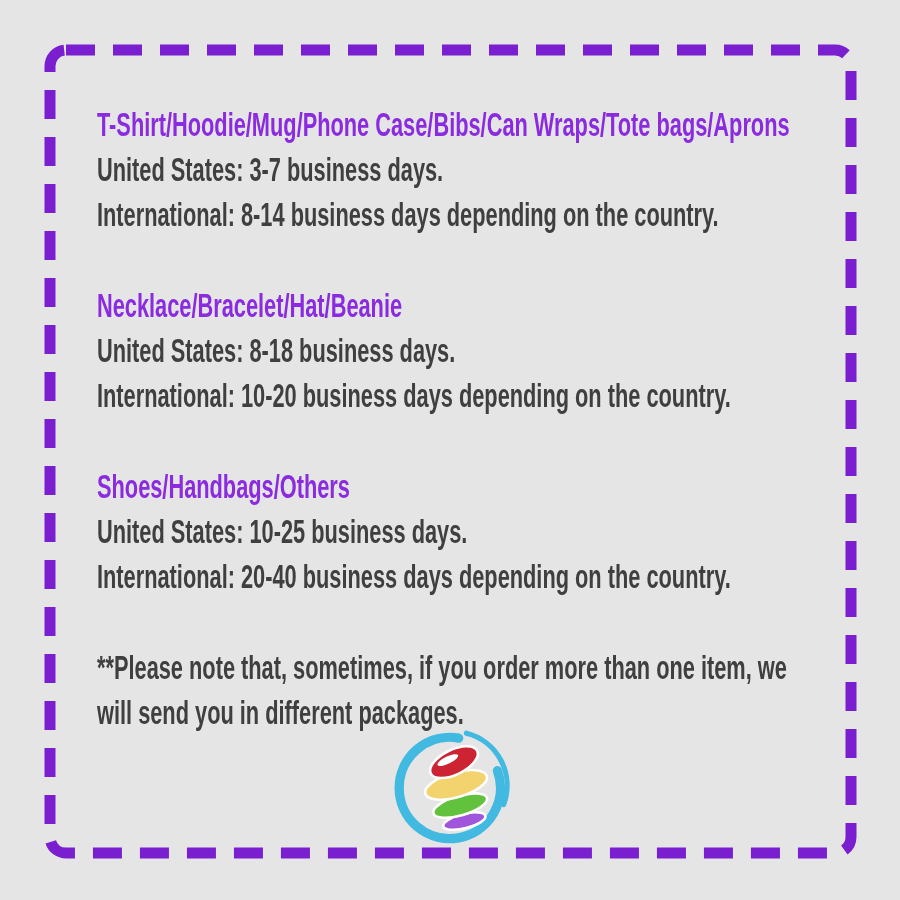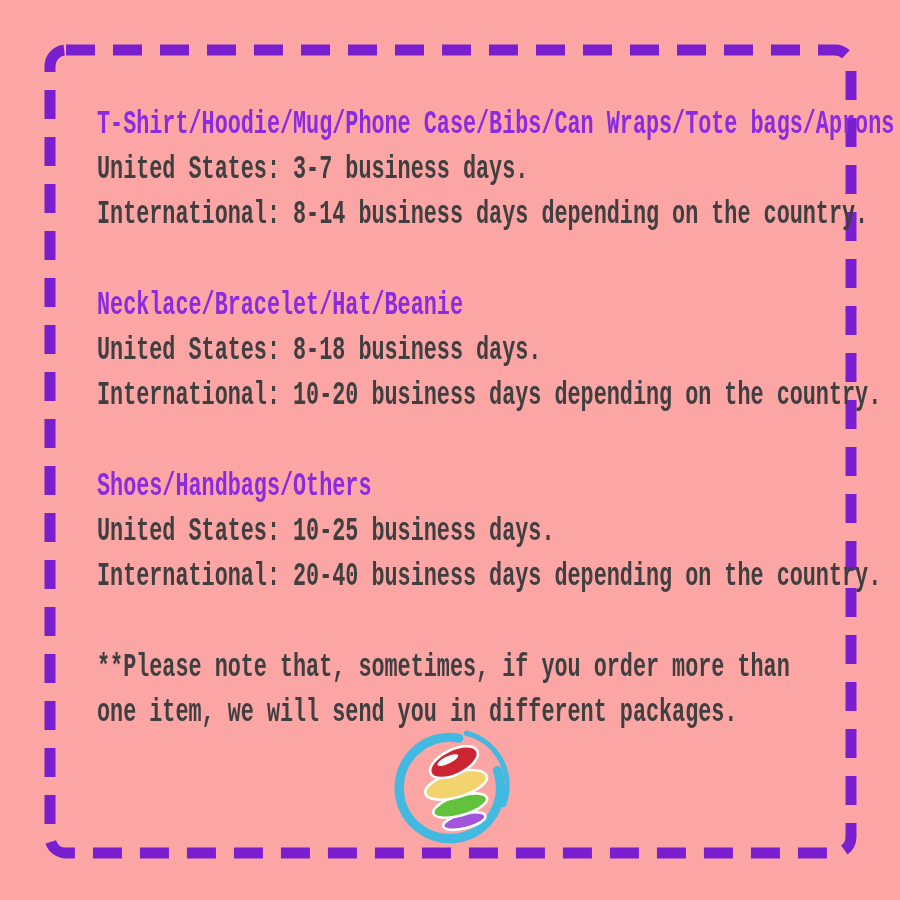--- a/index.html
+++ b/index.html
@@ -4,23 +4,23 @@
 <style>
   html, body {
     margin: 0;
     padding: 0;
     background: #ffffff;
   }
   .canvas {
     position: relative;
     width: 900px;
     height: 900px;
-    background: #fca5a5;
+    background: #e5e5e5;
     overflow: hidden;
-    font-family: Liberation Mono, monospace;
+    font-family: Liberation Sans, sans-serif;
   }
   .border-svg {
     position: absolute;
     left: 0;
     top: 0;
   }
   .content {
     position: absolute;
     left: 97px;
     top: 102px;

